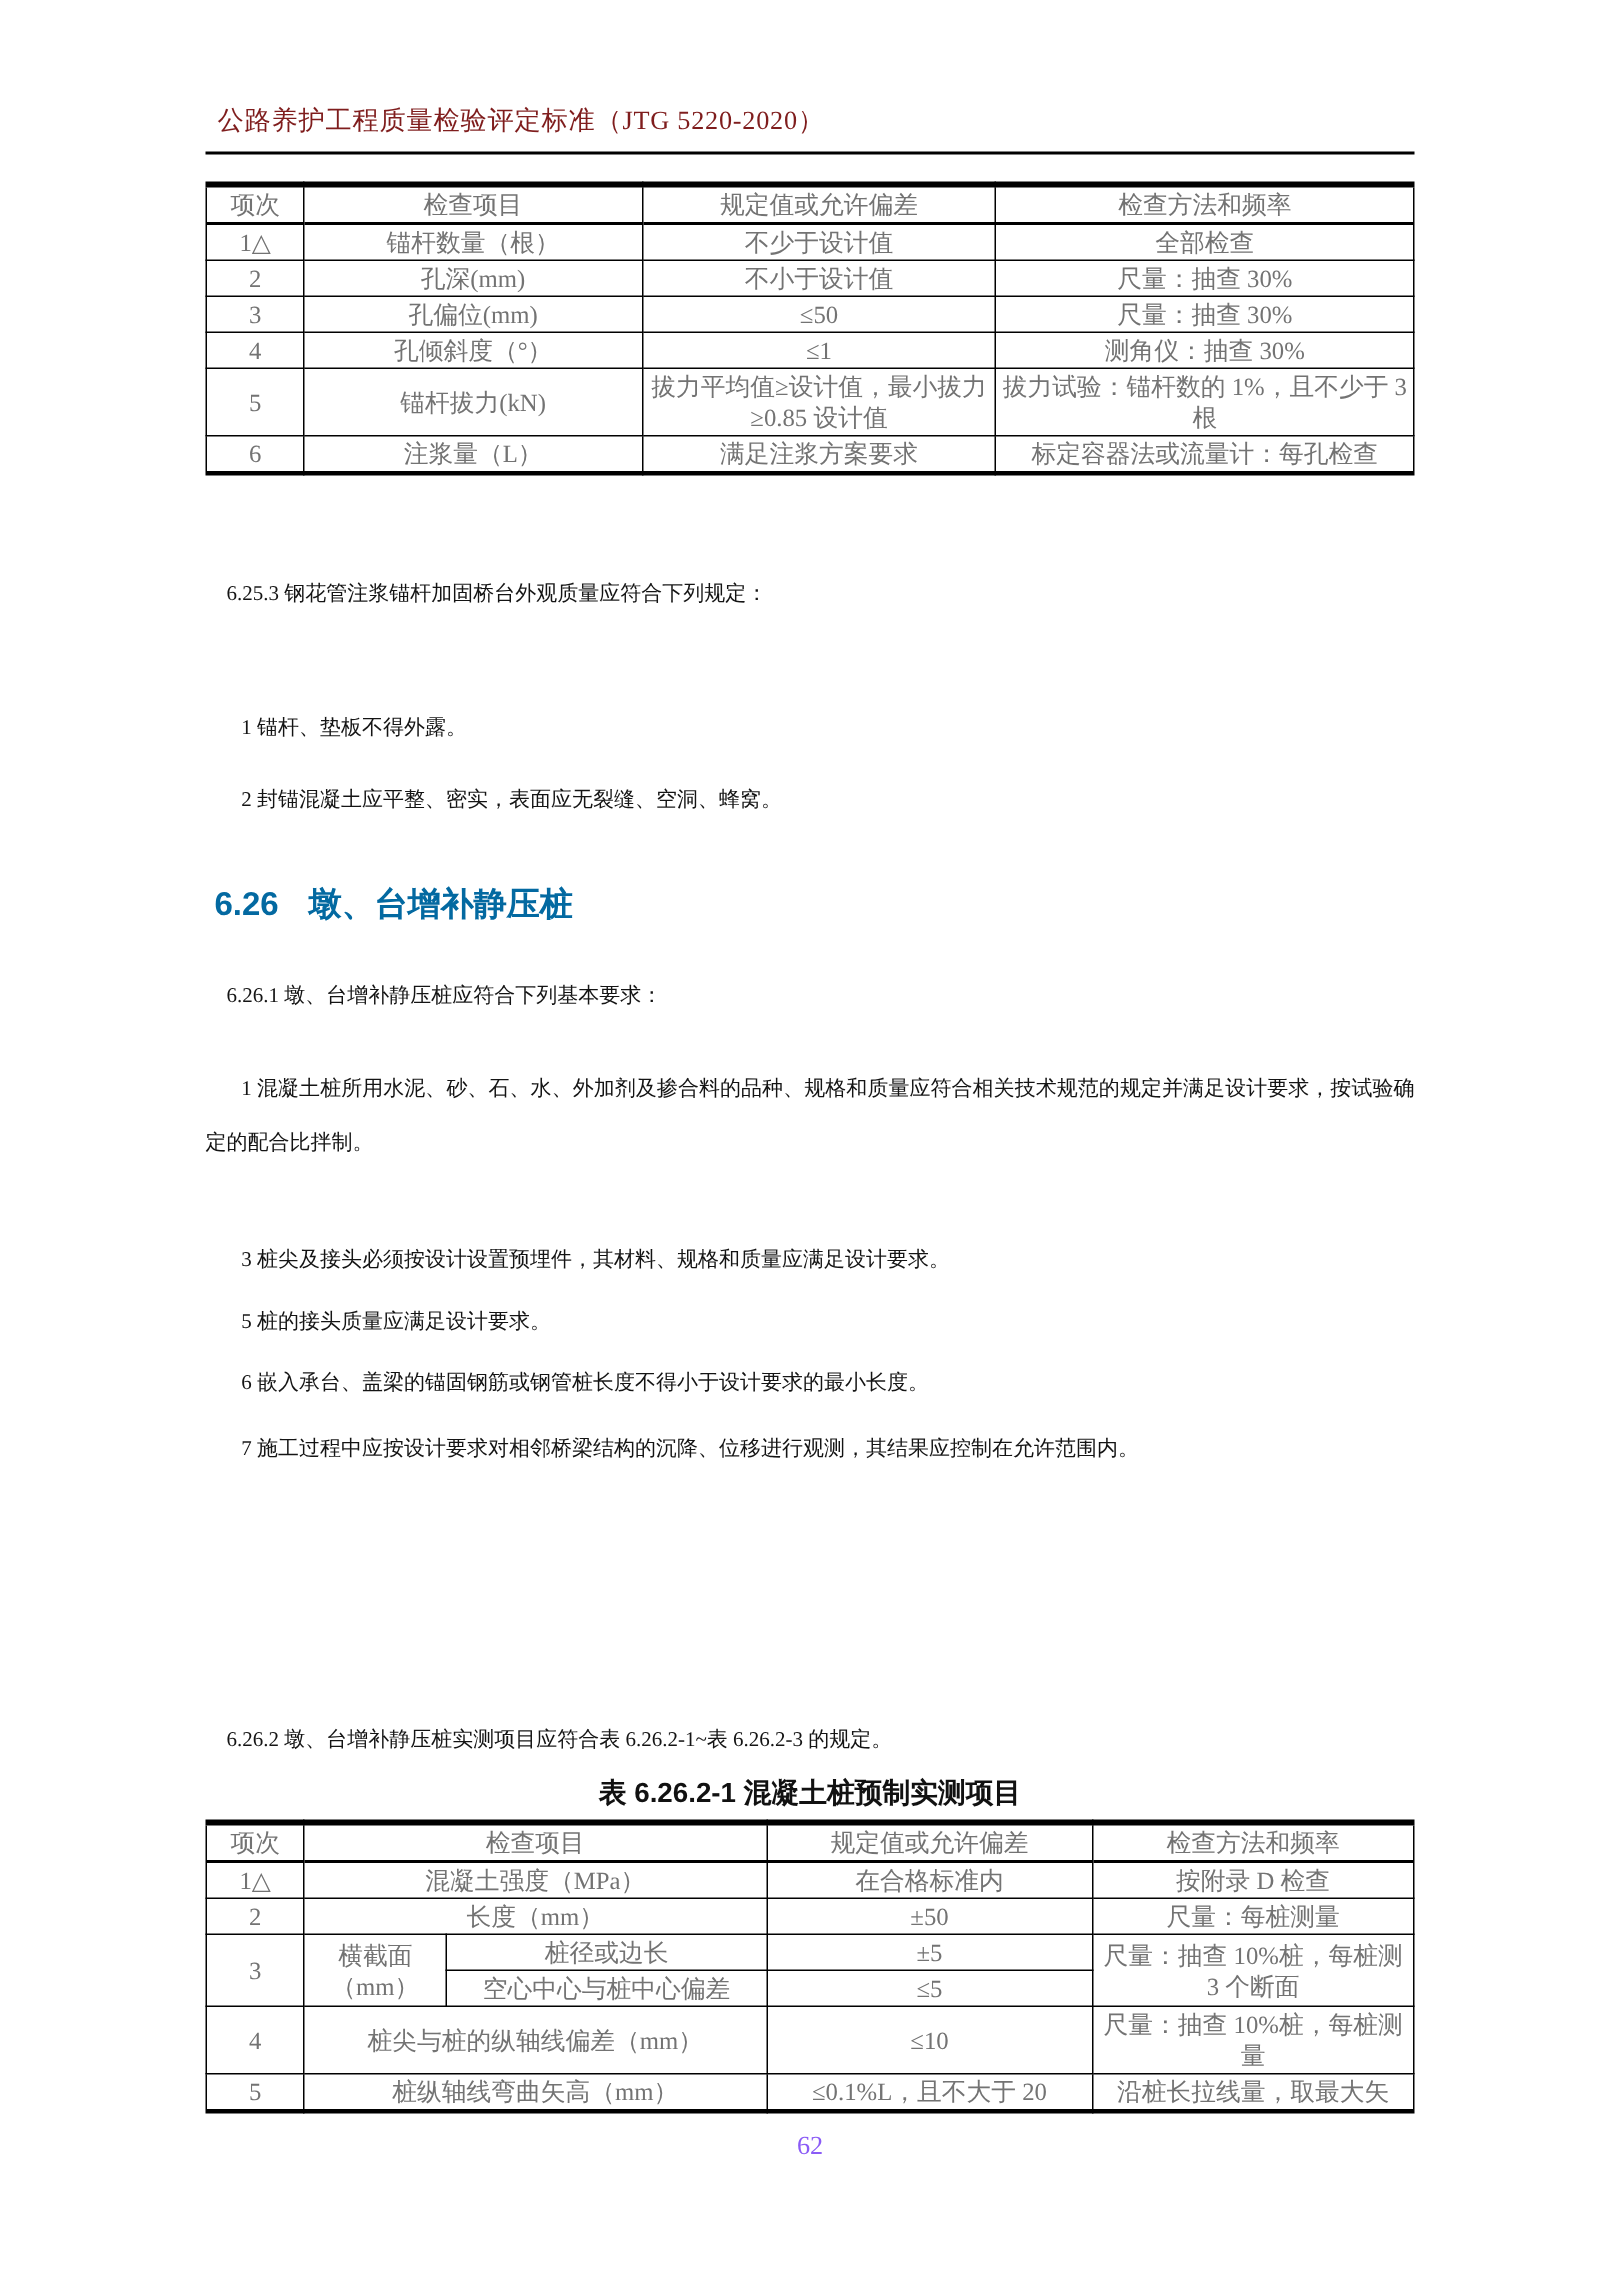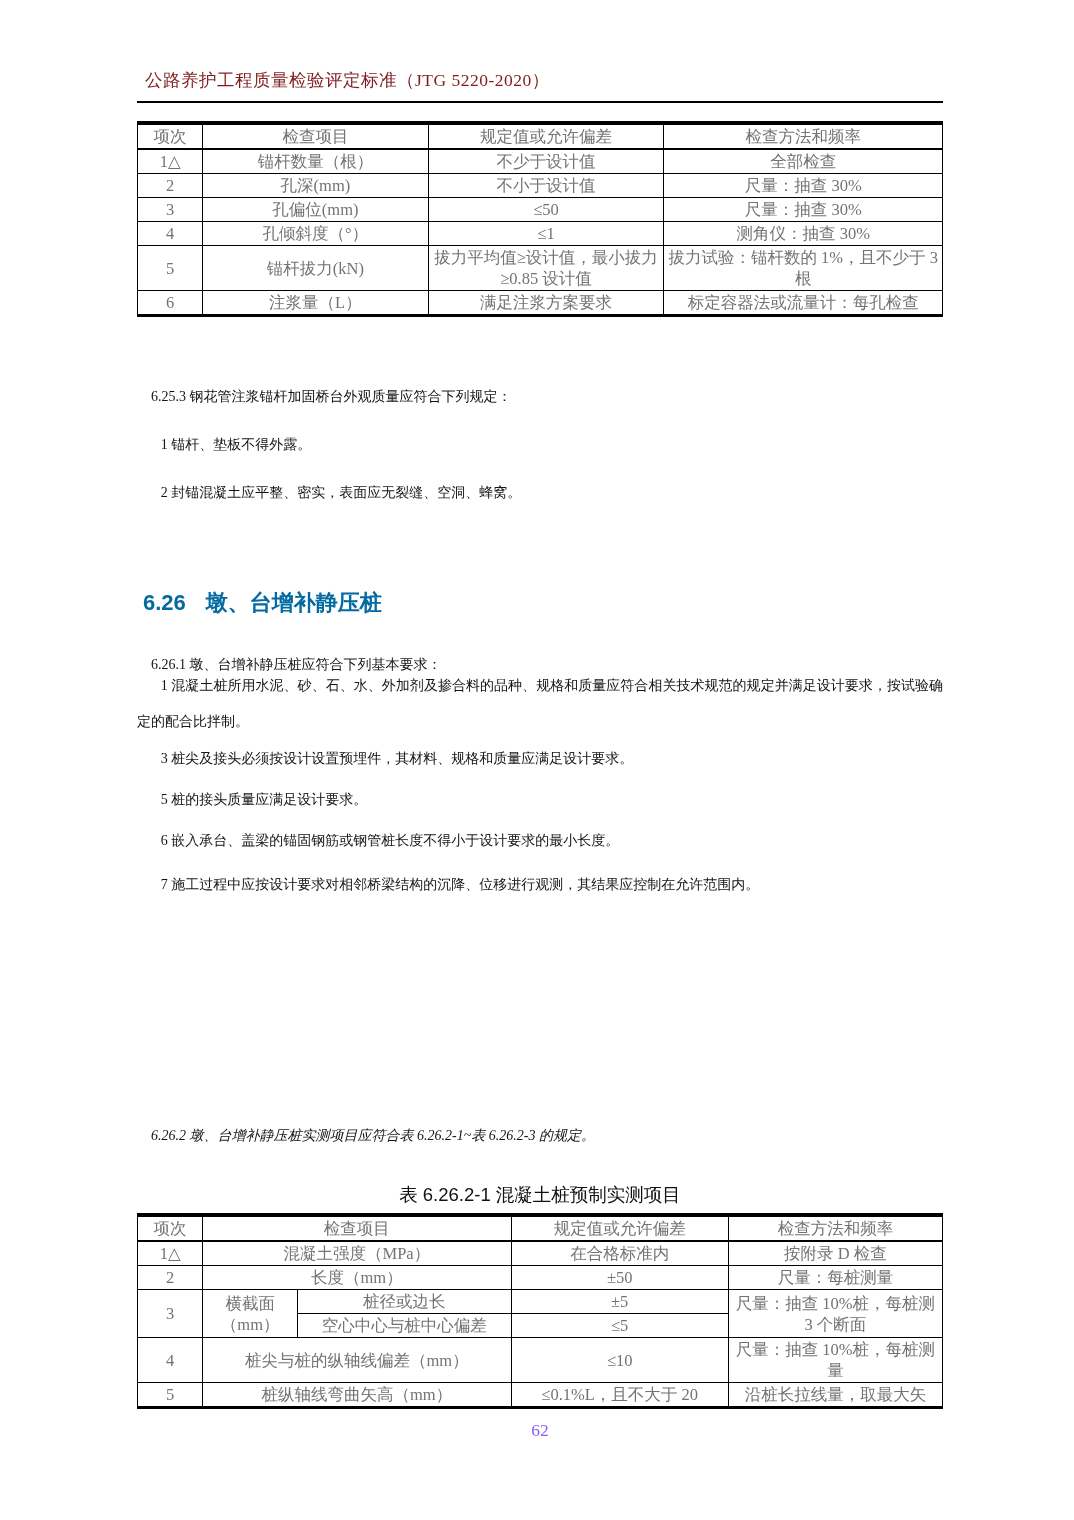--- a/index.html
+++ b/index.html
@@ -47,44 +47,44 @@
   .h43 { height:43px; } .h45 { height:45px; }
 
   
   .para {
     font-size:14px;
     line-height:30px;
     text-align:justify;
     color:#141414;
   }
   .indent1 { text-indent:1em; }
-  .indent2 { text-indent:1.7em; }
+  .indent2 { text-indent:1.7em;margin-top:41px; }
   #p6253  { top:382px; }
   #item1  { top:430px; }
   #item2  { top:478px; }
   #h626 {
     top:588px;
     font-family:"Liberation Sans","DejaVu Sans",sans-serif;
     font-weight:bold;
     font-size:22px;
     color:#0369a1;
     padding-left:6px;
   }
   #h626 .sec-num { margin-right:20px; }
   #p6261  { top:650px; }
   #list6261 { top:668px; }
   #list6261 p { line-height:36.4px; }
   #list6261 p.gap { margin-top:4.5px; }
   #list6261 p.tall { line-height:42px; }
-  #p6262  { top:1121px;font-style:italic; }
+  #p6262  { top:1146px; }
   .tbl-caption {
     top:1182px;
     text-align:center;
     font-family:"Liberation Sans","DejaVu Sans",sans-serif;
-    font-weight:normal;
+    font-weight:bold;
     font-size:18.5px;
     color:#111;
   }
   .page-num {
     top:1420px;
     text-align:center;
     font-size:17.5px;
     color:#8b5cf6;
   }
 </style>

